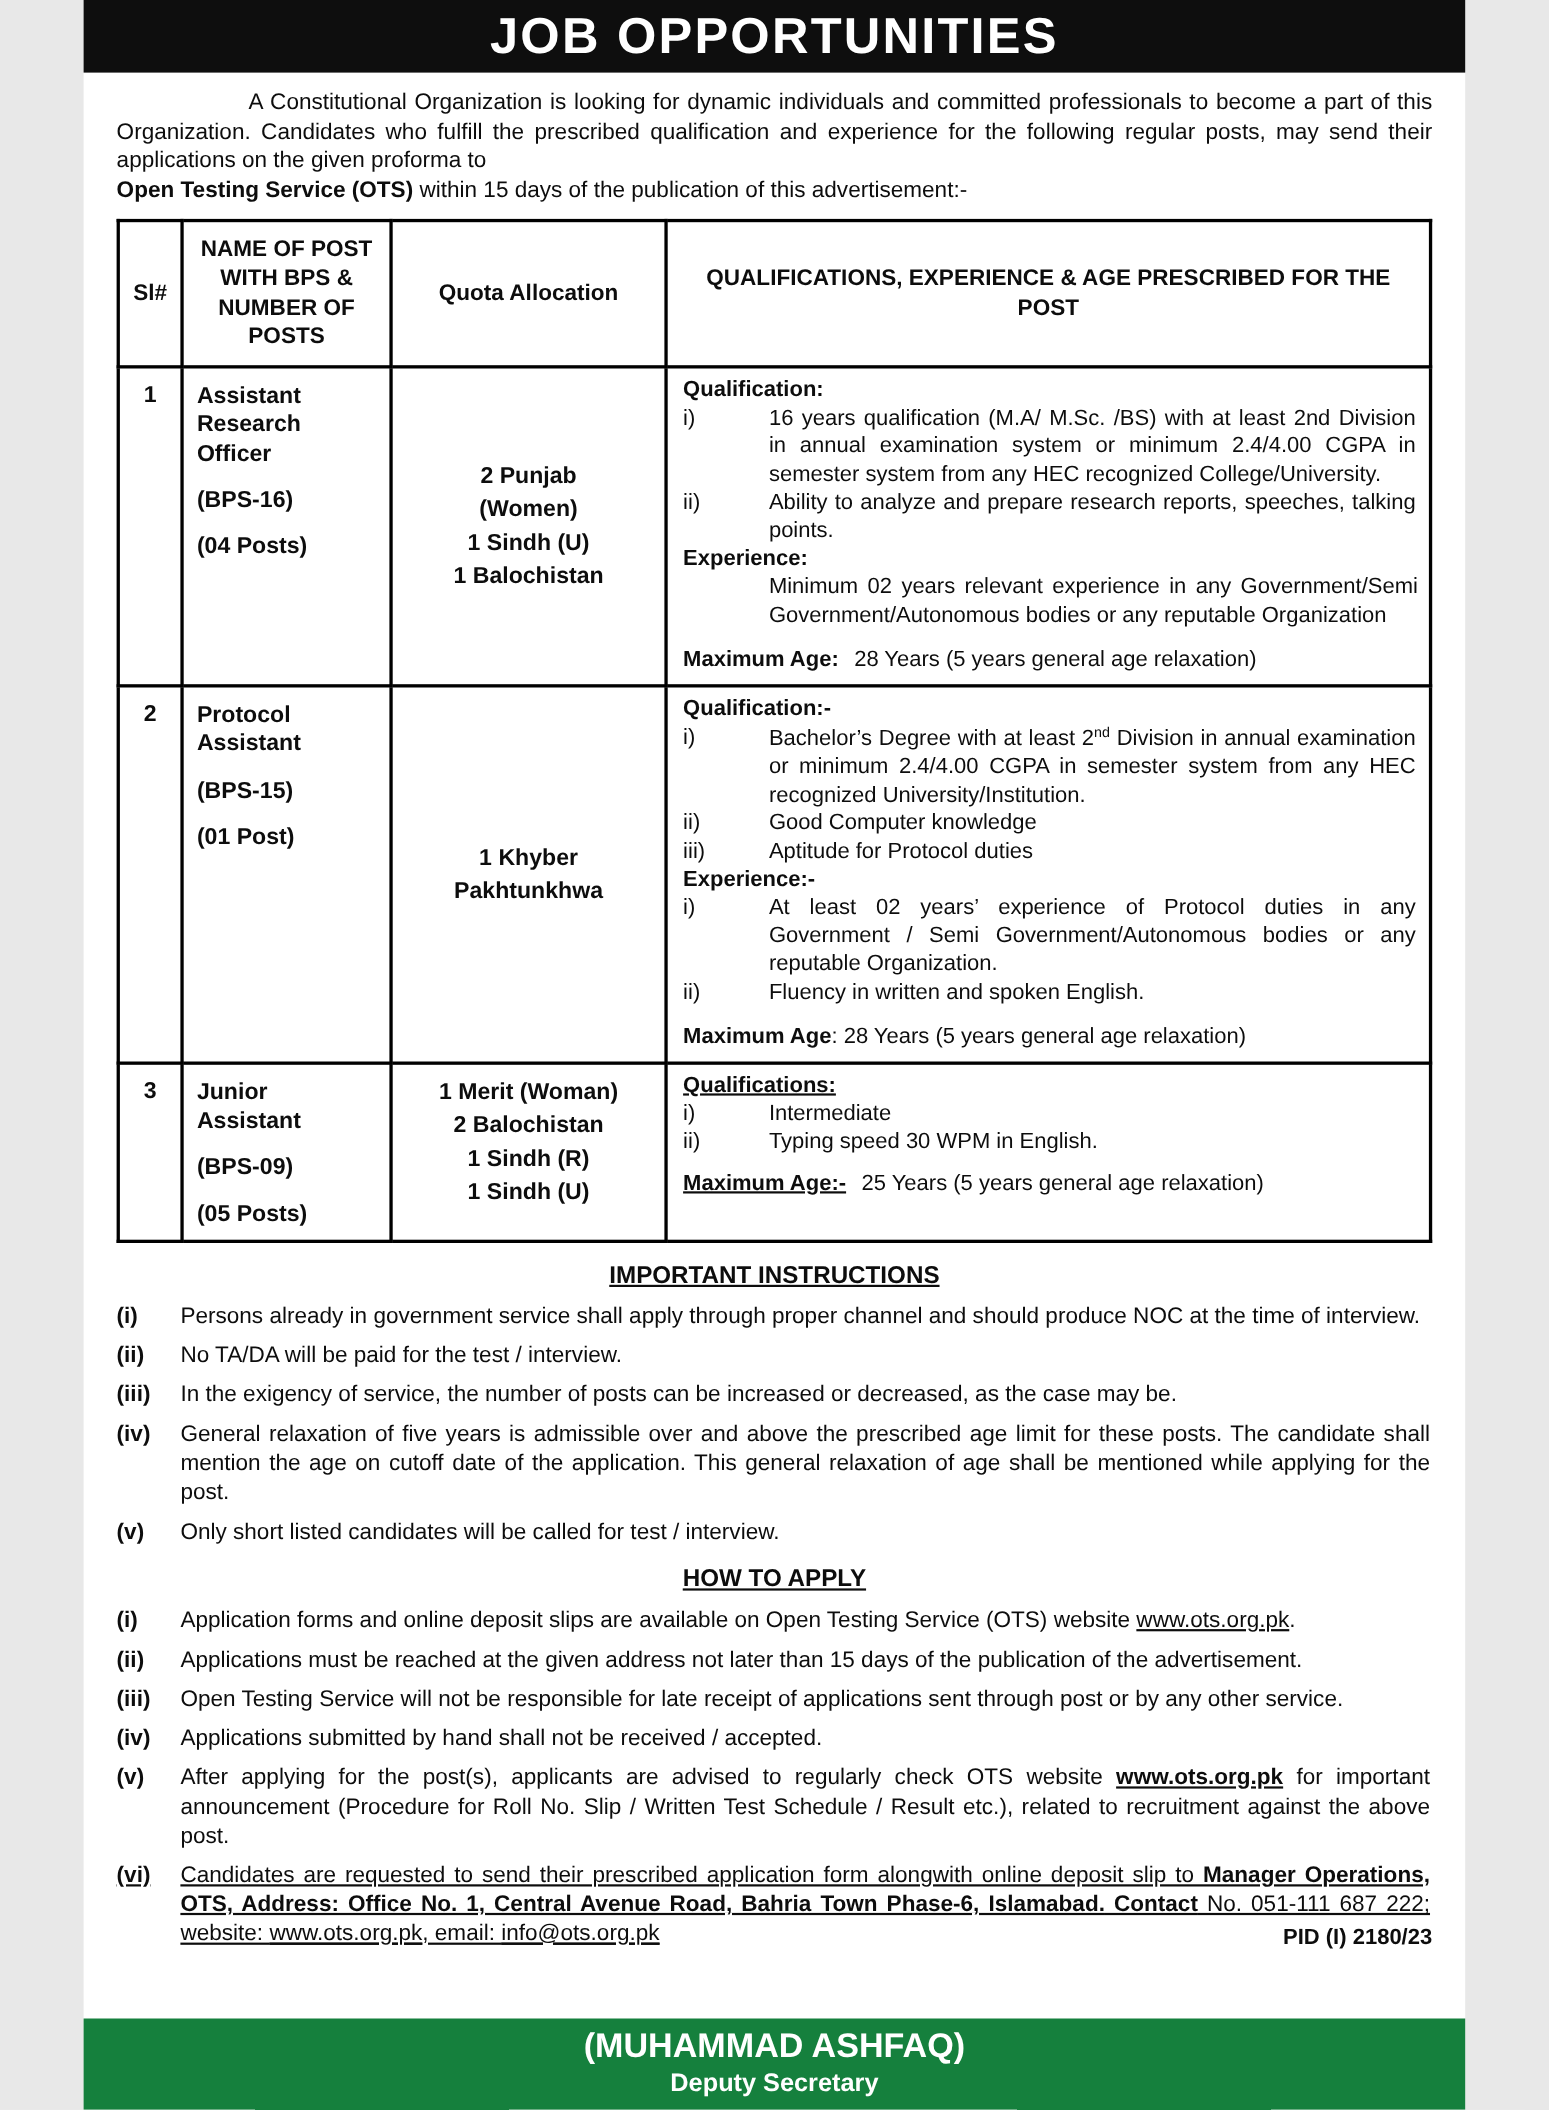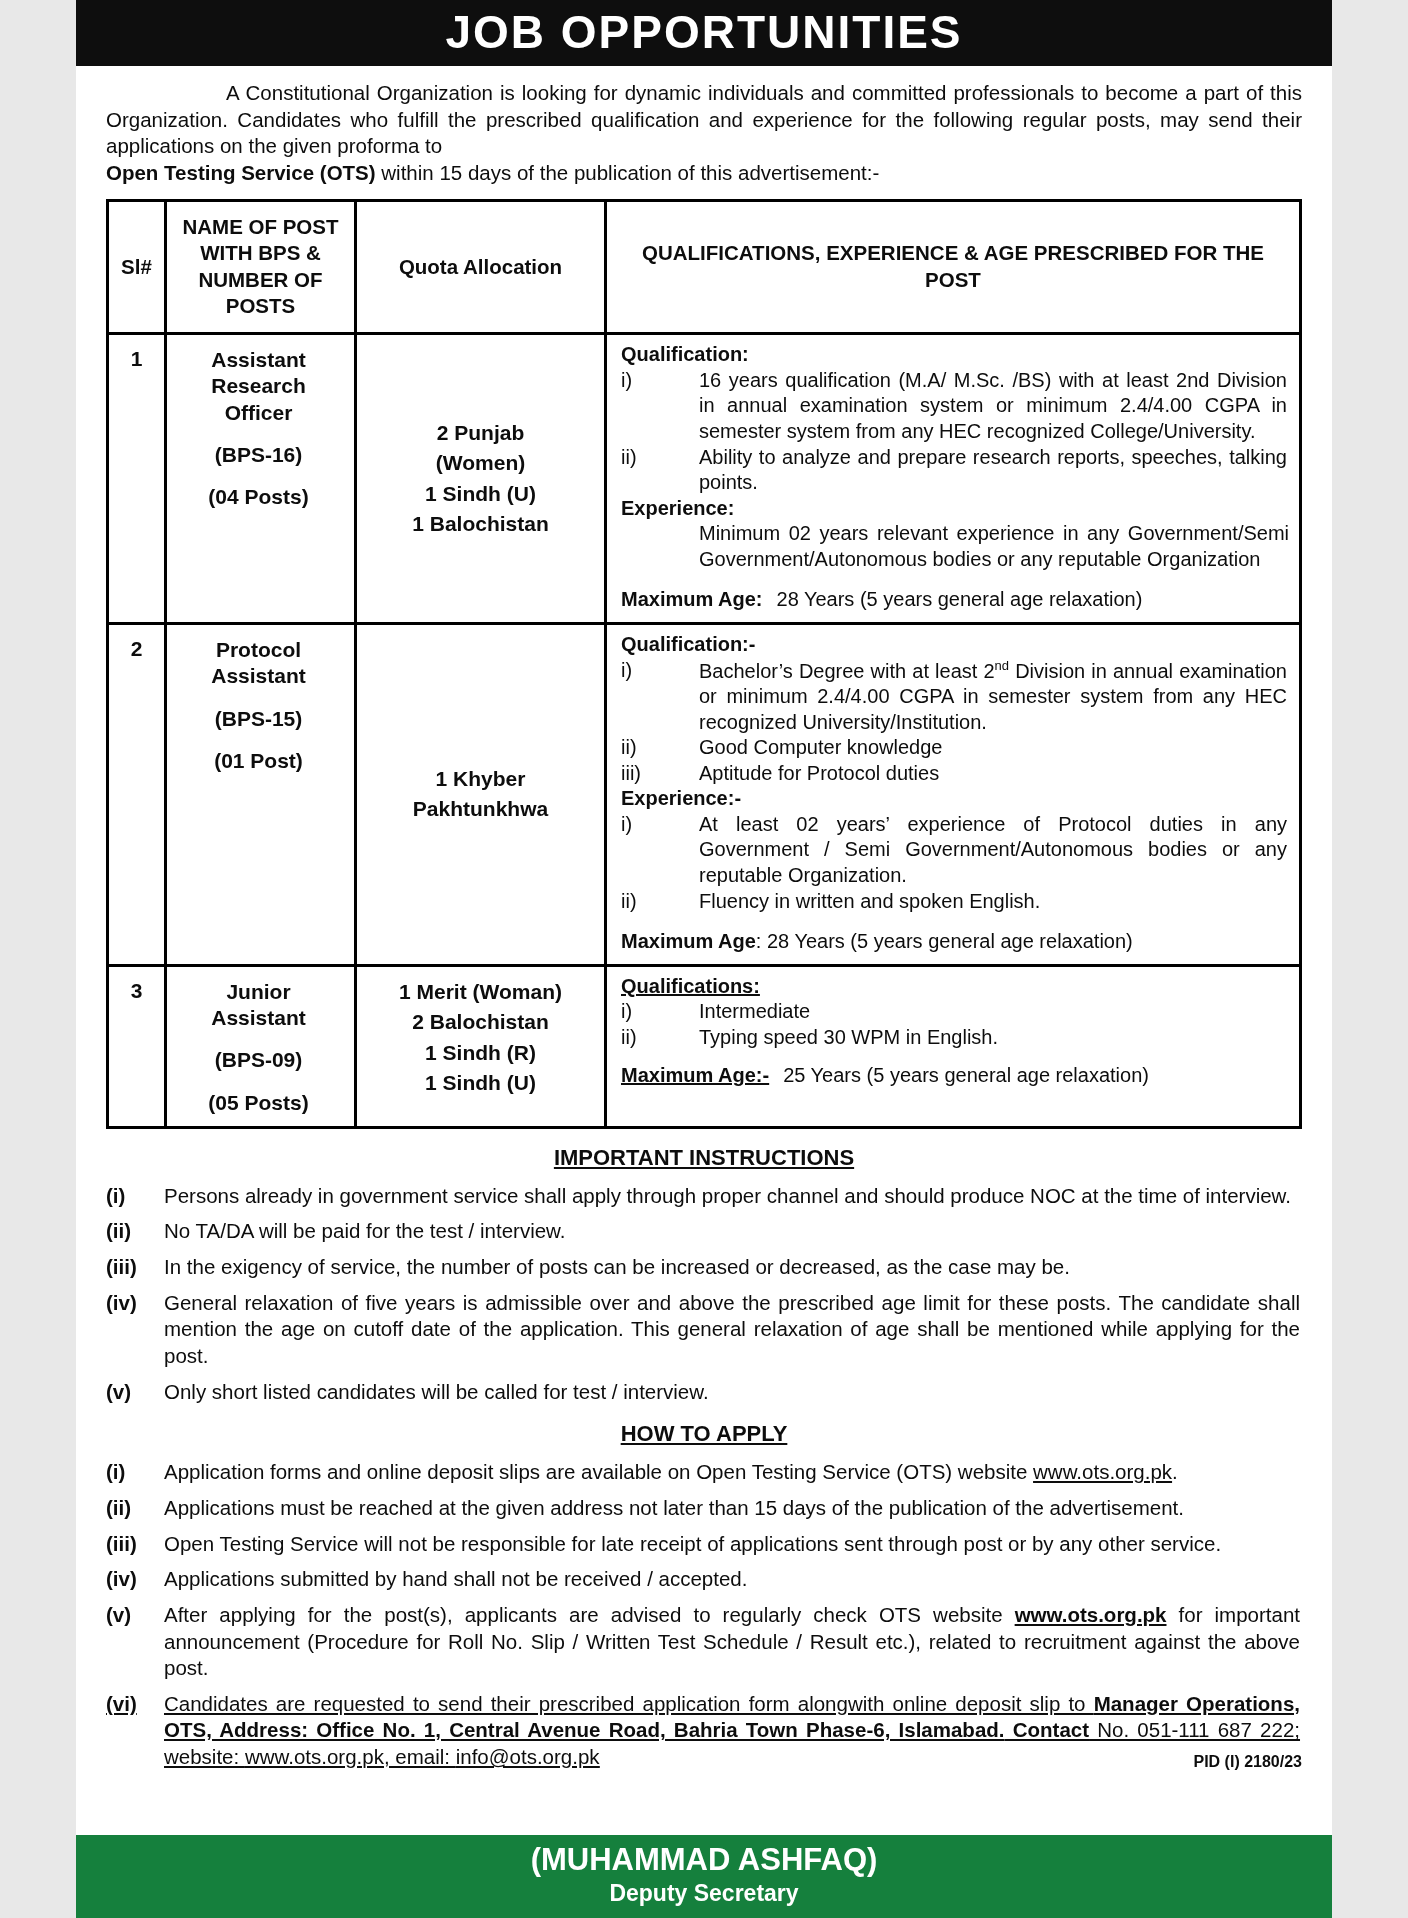--- a/index.html
+++ b/index.html
@@ -15,21 +15,21 @@
 
   .b { font-weight:bold; }
   .u { text-decoration:underline; }
 
   .intro { font-size:20.5px; line-height:1.3; text-align:justify; text-indent:120px; margin:2px 0 12px; }
 
   table.jobs { border-collapse:collapse; width:100%; table-layout:fixed; }
   .jobs th, .jobs td { border:3px solid #000; box-sizing:border-box; }
   .jobs th { font-size:20.5px; padding:12px 6px; text-align:center; vertical-align:middle; line-height:1.3; }
   td.sl { text-align:center; vertical-align:top; font-weight:bold; font-size:21px; padding-top:12px; }
-  td.post { vertical-align:top; font-weight:bold; font-size:21px; padding:12px 16px 10px 12px; line-height:1.25;text-align:center; }
+  td.post { vertical-align:top; font-weight:bold; font-size:21px; padding:12px 16px 10px 12px; line-height:1.25; }
   .post-gap { margin-top:16px; }
   td.quota { text-align:center; vertical-align:middle; font-weight:bold; font-size:21px; line-height:1.45; padding:6px; }
   td.quota.vtop { vertical-align:top; padding-top:10px; }
   td.details { vertical-align:top; font-size:20px; padding:7px 10px 9px 14px; line-height:1.28; }
   .d-head { font-weight:bold; }
   .d-item { display:flex; }
   .d-num { flex:0 0 78px; }
   .d-text { flex:1 1 auto; text-align:justify; padding-right:2px; }
   .d-para { margin-left:78px; text-align:justify; }
   .d-age { margin-top:15px; }
@@ -38,21 +38,21 @@
   sup { font-size:0.65em; }
 
   .sec-head { text-align:center; font-size:22px; font-weight:bold; text-decoration:underline; margin:16px 0 12px; }
   .list { font-size:20.5px; line-height:1.3; }
   .item { display:flex; margin-bottom:9px; }
   .inum { flex:0 0 58px; font-weight:bold; }
   .itext { flex:1; text-align:justify; padding-right:2px; }
   .lnk { color:inherit; text-decoration:underline; }
 
   .vi-wrap { position:relative;text-decoration:underline; }
-  .pid { position:absolute; right:0; bottom:-2px; font-weight:bold; font-size:16px;margin-left:20px; }
+  .pid { position:absolute; right:0; bottom:-2px; font-weight:bold; font-size:20px;margin-left:20px; }
 
   .footbar { background:#15803d; color:#fff; text-align:center; padding:7px 0 11px; margin-top:14px; }
   .foot-name { font-size:31px; font-weight:bold; }
   .foot-title { font-size:23px; font-weight:bold; margin-top:2px; }
 </style>
 </head>
 <body>
 
 <div class="page">
 

